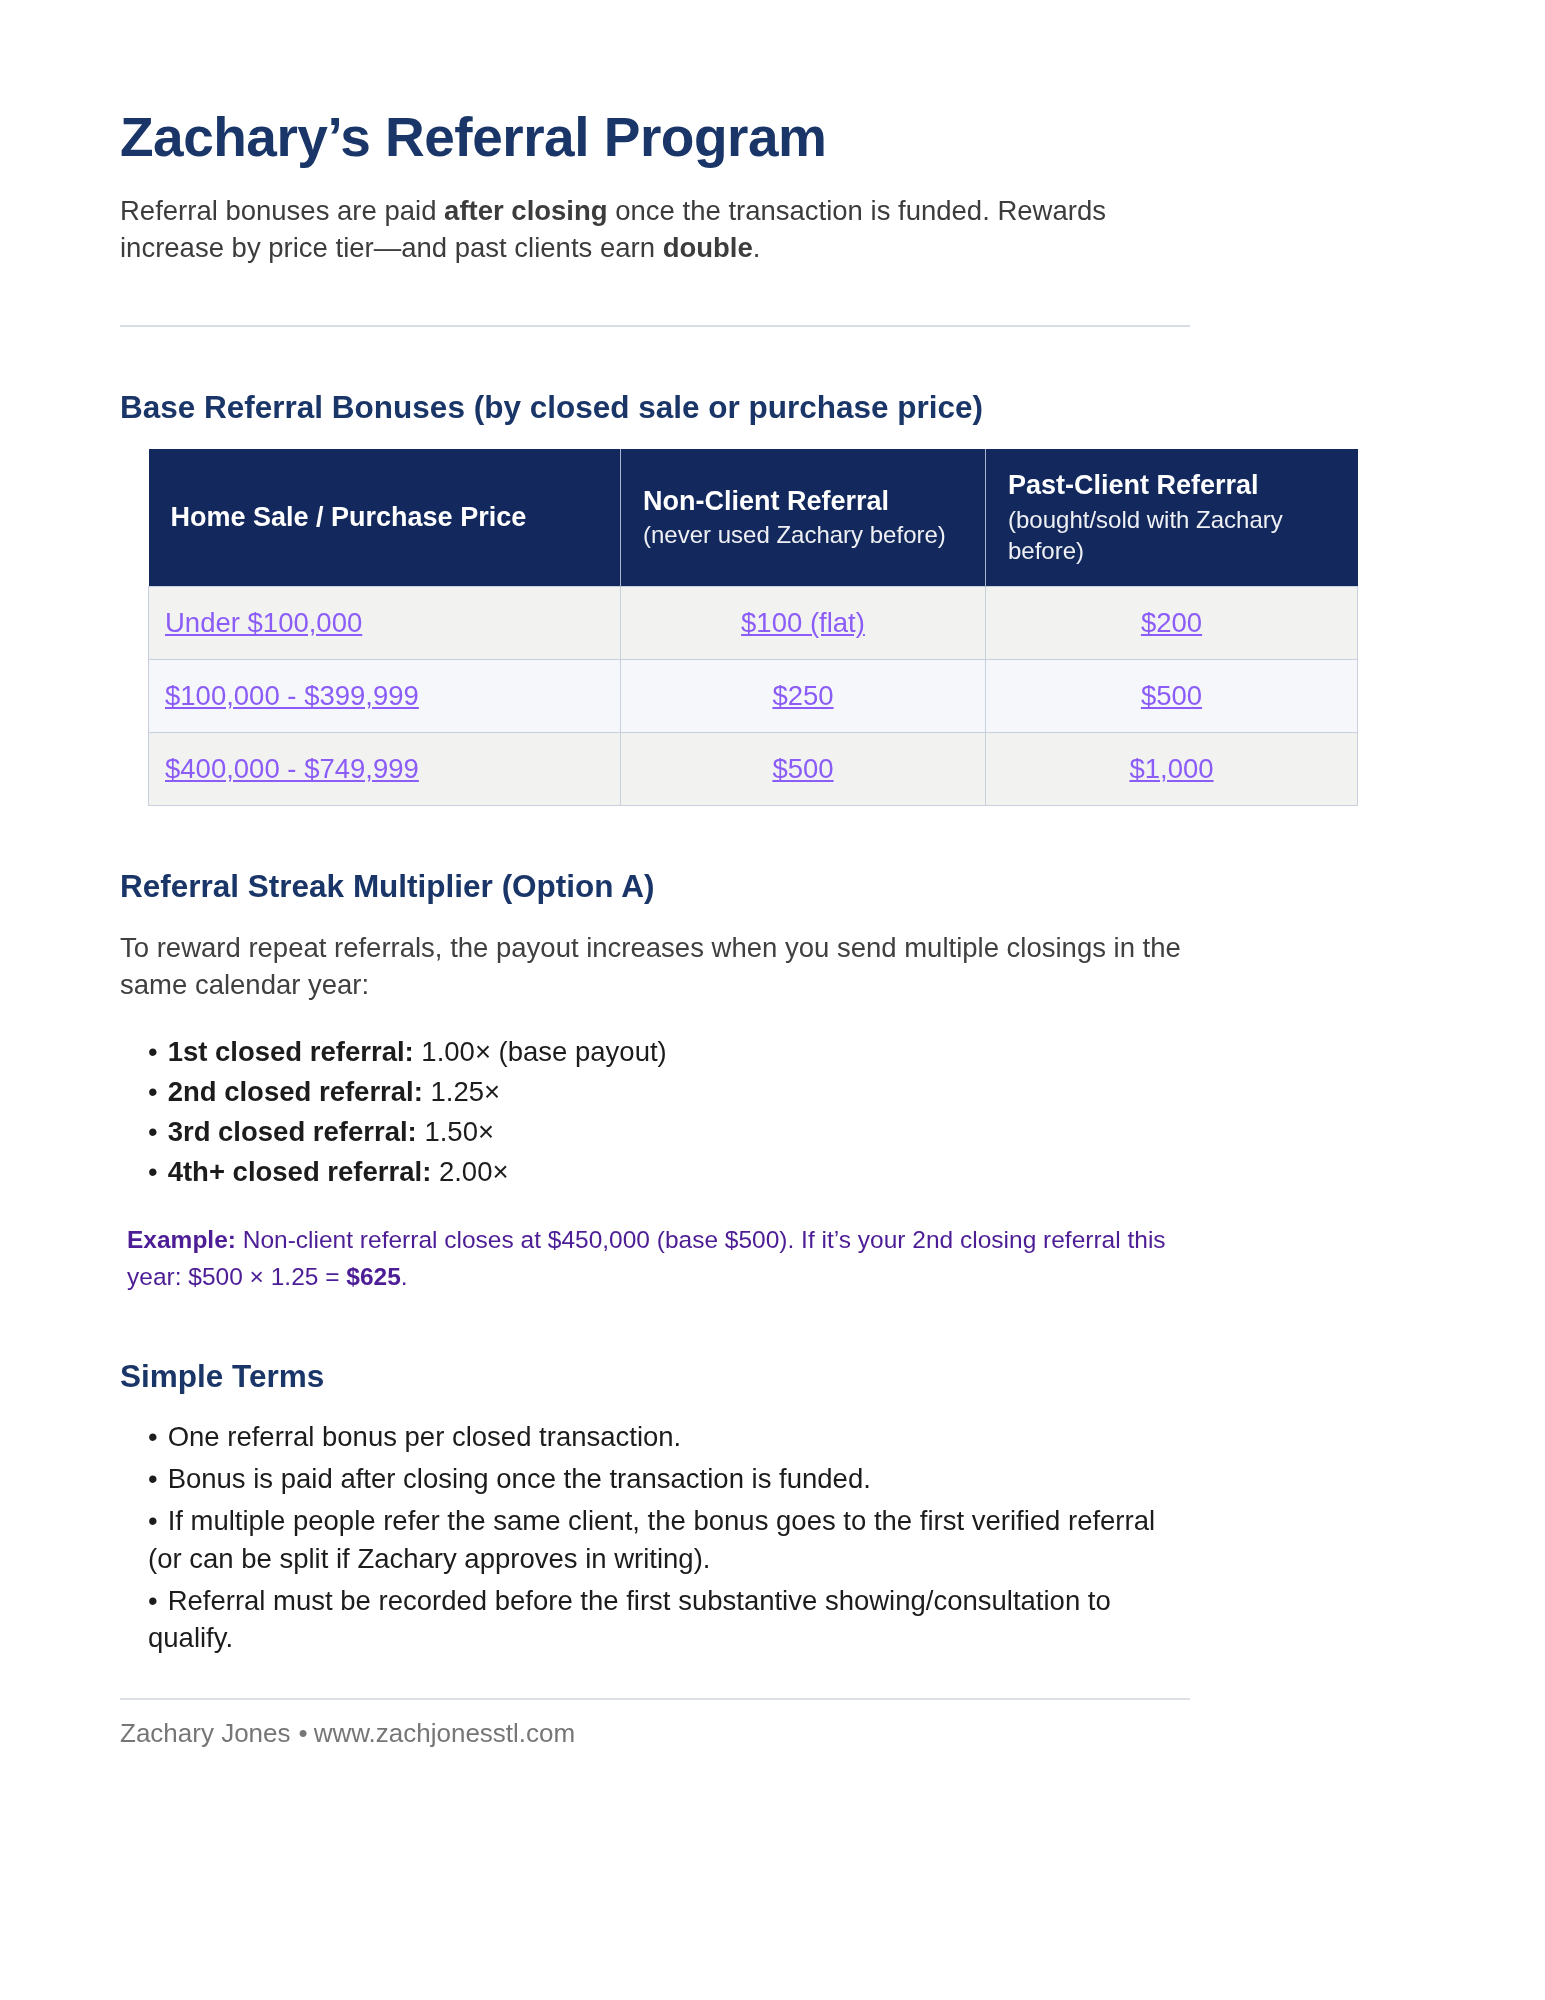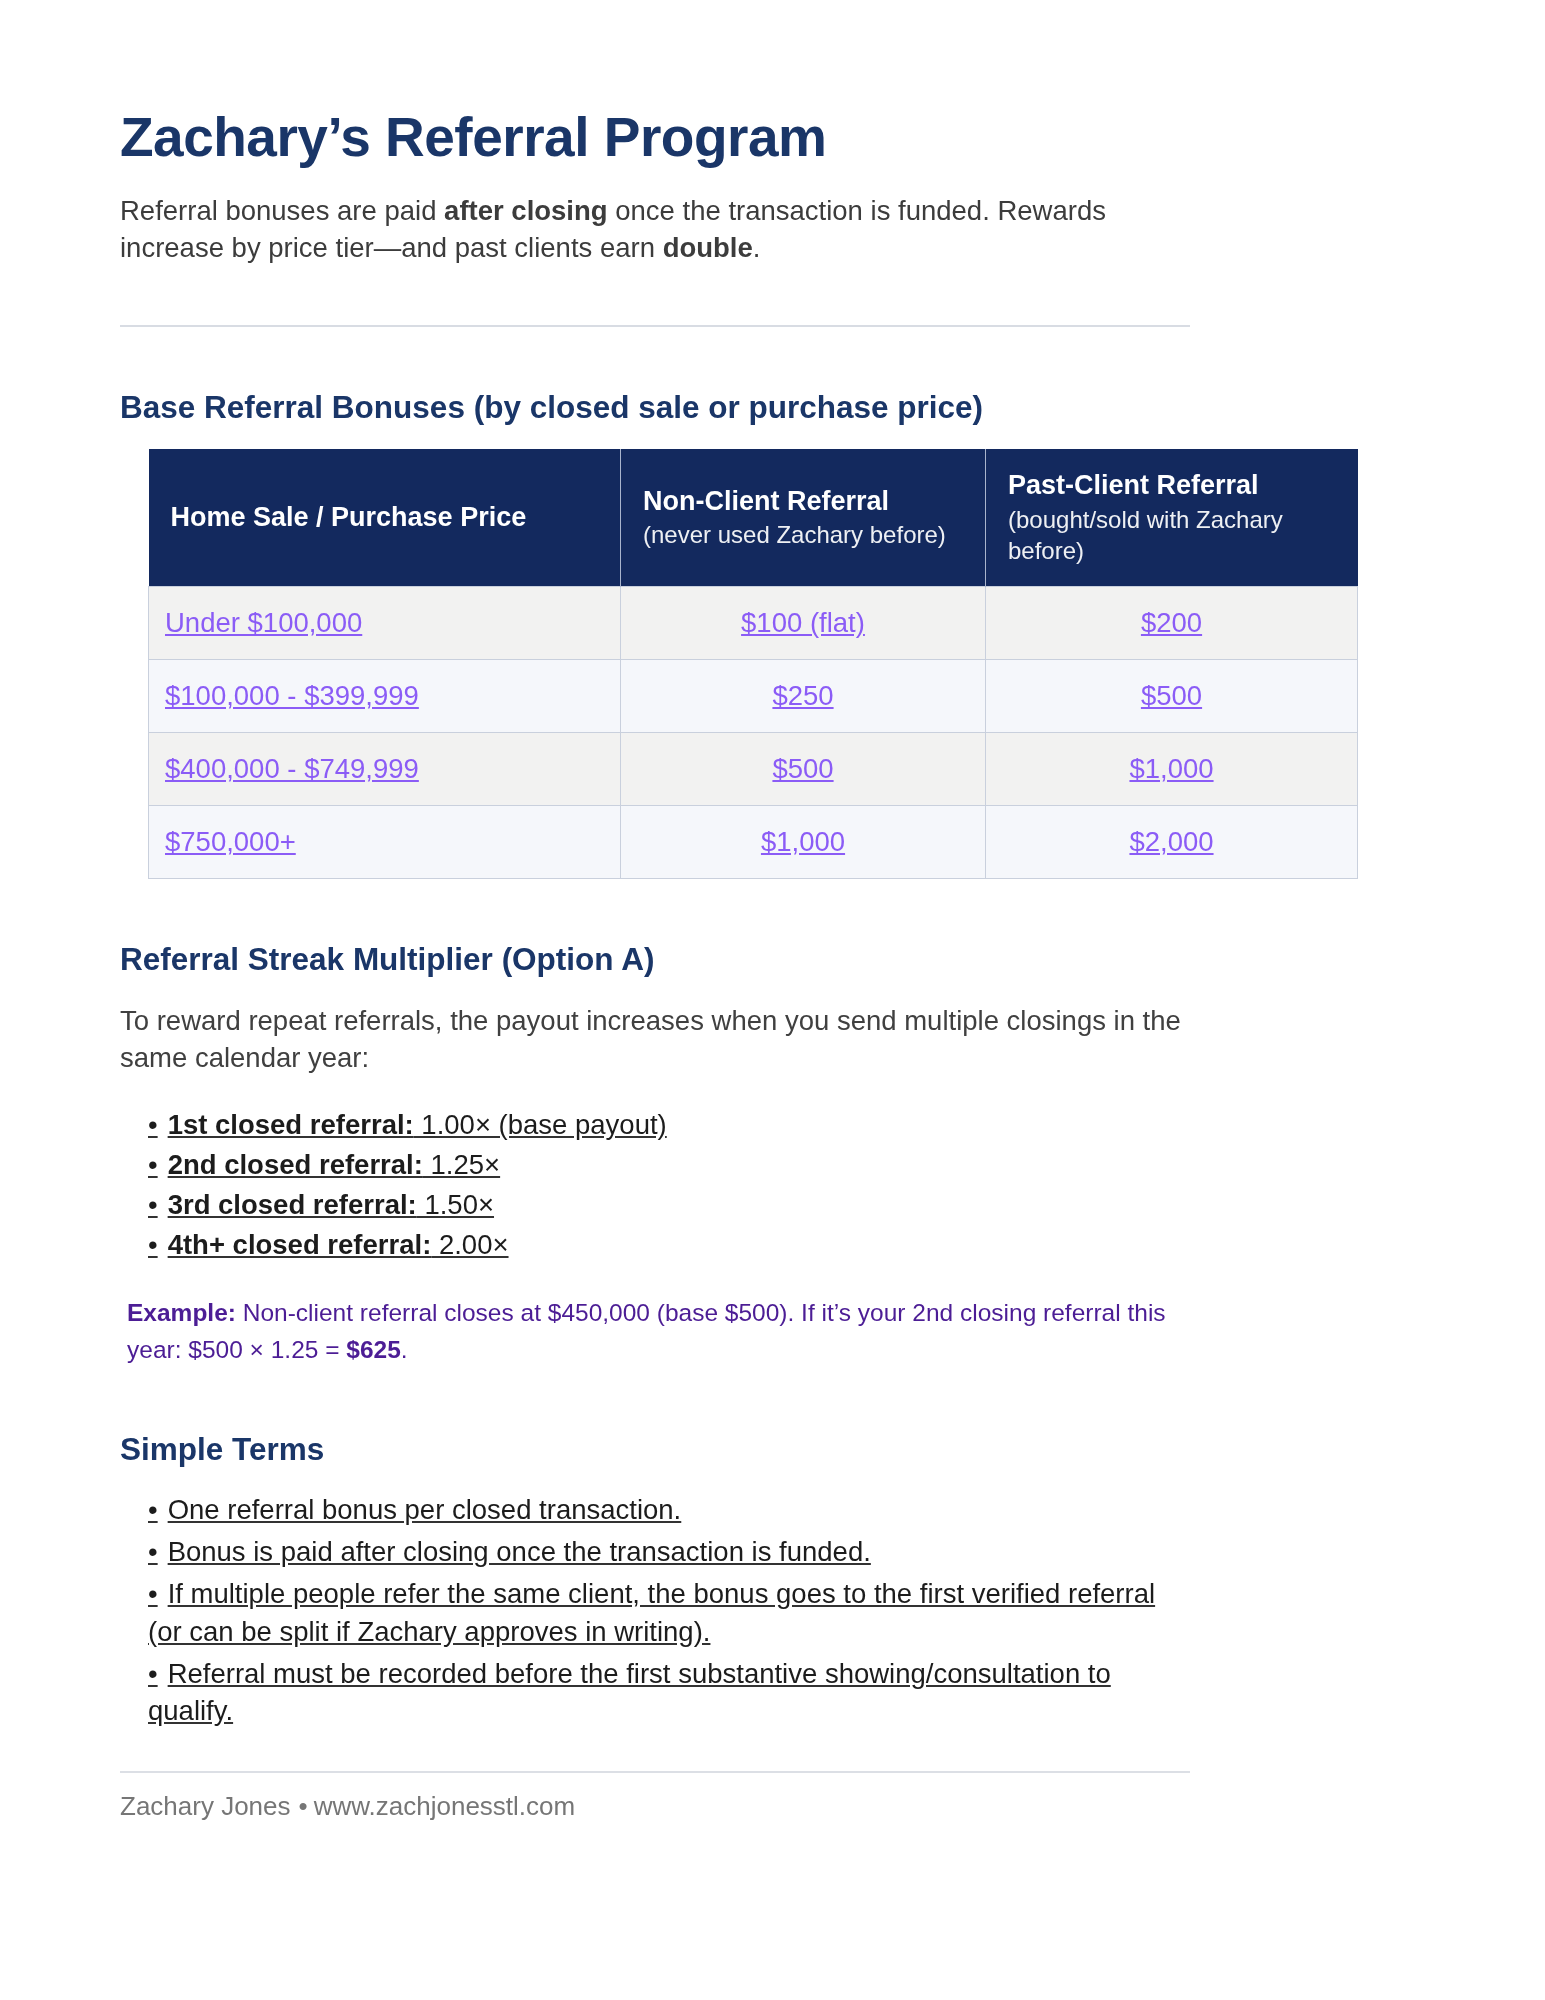--- a/index.html
+++ b/index.html
@@ -77,21 +77,21 @@
   .bonus-table tbody tr:nth-child(even) td { background: #f5f7fb; }
   .bonus-table td.price { text-align: left; padding-left: 16px; }
   .bonus-table td.center { text-align: center; }
   
   .section-intro {
     font-size: 27.5px;
     color: #404040;
     line-height: 1.35;
     margin: 0 0 30px 0;
   }
-  .bullet-list { margin: 0; padding: 0; text-decoration: underline; }
+  .bullet-list { margin: 0; padding: 0; }
   .bullet {
     font-size: 27.5px;
     color: #1c1c1c;
     line-height: 1.35;
     padding-left: 28px;
     margin: 0 0 5px 0;
   }
   .bullet::before { content: "•"; margin-right: 10px; }
   .streak-list .bullet { margin-bottom: 3px; }
   .example {
@@ -152,25 +152,20 @@
       <tr>
         <td class="price">$100,000 - $399,999</td>
         <td class="center">$250</td>
         <td class="center">$500</td>
       </tr>
       <tr>
         <td class="price">$400,000 - $749,999</td>
         <td class="center">$500</td>
         <td class="center">$1,000</td>
       </tr>
-      <tr>
-        <td class="price">$750,000+</td>
-        <td class="center">$1,000</td>
-        <td class="center">$2,000</td>
-      </tr>
     </tbody>
   </table>
 
   <h2 class="section-heading">Referral Streak Multiplier (Option A)</h2>
 
   <p class="section-intro">To reward repeat referrals, the payout increases when you send multiple closings in the same calendar year:</p>
 
   <div class="bullet-list streak-list">
     <div class="bullet"><b>1st closed referral:</b><span> 1.00× (base payout)</span></div>
     <div class="bullet"><b>2nd closed referral:</b><span> 1.25×</span></div>

